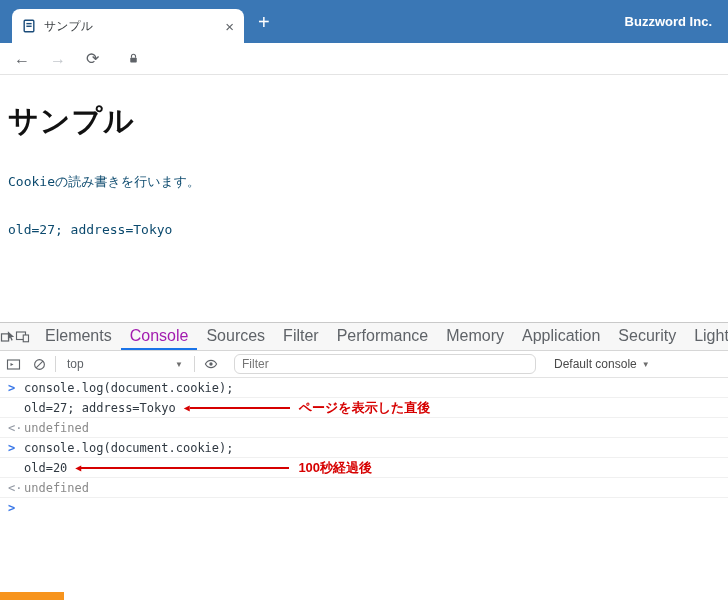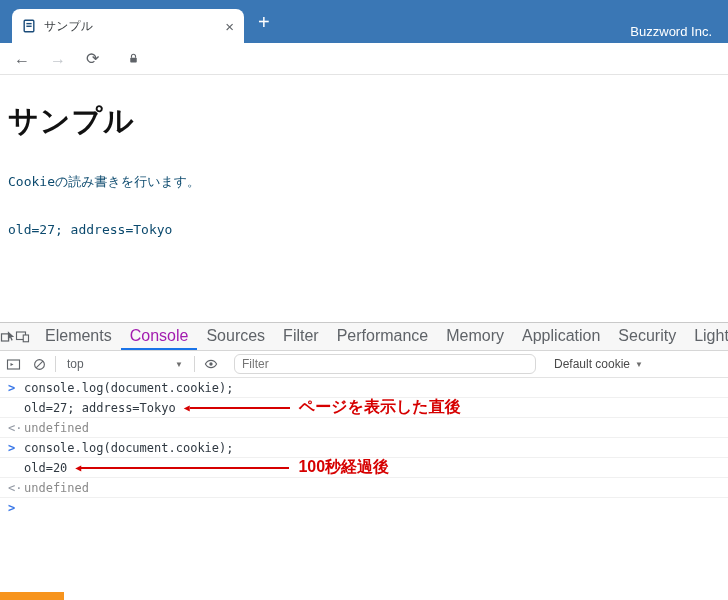--- a/index.html
+++ b/index.html
@@ -13,21 +13,21 @@
   .tab {
     position:absolute; left:12px; top:9px; width:232px; height:34px;
     background:#fff; border-radius:8px 8px 0 0;
     display:flex; align-items:center; padding:0 10px; gap:8px;
   }
   .tab-title { font-size:12px; color:#3c4043; flex:1; white-space:nowrap; overflow:hidden; }
   .tab-close { color:#5f6368; font-size:15px; line-height:1; cursor:default; }
   .newtab {
     position:absolute; left:258px; top:11px; color:#fff; font-size:20px; font-weight:400;
   }
-  .brand { position:absolute; right:16px; top:24px; color:#fff; font-size:13px; font-weight:normal; }
+  .brand { position:absolute; right:16px; top:14px; color:#fff; font-size:13px; font-weight:bold; }
   .navbar {
     height:32px; display:flex; align-items:center; padding-left:14px;
     border-bottom:1px solid #e4e4e4; background:#fff;
   }
   .nav-icon { font-size:16px; margin-right:20px; line-height:1; }
   .back { color:#5f6368; }
   .forward { color:#c3c7cc; }
   .reload { color:#5f6368; }
   .lockwrap { margin-left:8px; display:flex; align-items:center; }
   
@@ -71,21 +71,21 @@
     padding-left:8px; white-space:nowrap;
   }
   .gutter { width:16px; flex:none; }
   .g-in { color:#3b78e7; font-weight:bold; }
   .g-out { color:#9097a2; }
   .muted { color:#8b8b8b; }
   .arrow { display:flex; align-items:center; margin-left:8px; color:#d60000; }
   .arrow-head { font-size:10px; line-height:1; }
   .arrow-line { height:2px; background:#d60000; }
   .annotation {
-    margin-left:9px; color:#d60000; font-weight:bold; font-size:16px;
+    margin-left:9px; color:#d60000; font-weight:bold; font-size:13px;
     font-family:"Liberation Sans", sans-serif;
   }
   .orange-bar { position:absolute; left:0; bottom:0; width:64px; height:8px; background:#f7941d; }
   svg { display:block; }
 </style>
 </head>
 <body>
 
 <div class="topbar">
   <div class="tab">
@@ -168,21 +168,21 @@
     </span>
     <span class="vsep"></span>
     <span class="ct-iconbtn">
       <svg width="16" height="16" viewBox="0 0 20 20">
         <path d="M10 5.5 C5.5 5.5 3 10 3 10 C3 10 5.5 14.5 10 14.5 C14.5 14.5 17 10 17 10 C17 10 14.5 5.5 10 5.5 Z" fill="none" stroke="#5f6368" stroke-width="1.4"></path>
         <circle cx="10" cy="10" r="2.1" fill="#5f6368"></circle>
       </svg>
     </span>
     <input class="filter-input" placeholder="Filter" style="">
     <span class="levels">
-      <span>Default cookie</span>
+      <span>Default console</span>
       <span class="caret">▼</span>
     </span>
   </div>
 
   <div>
 
     <div class="crow">
       <span class="gutter g-in">&gt;</span>
       <span>console.log(document.cookie);</span>
     </div>

